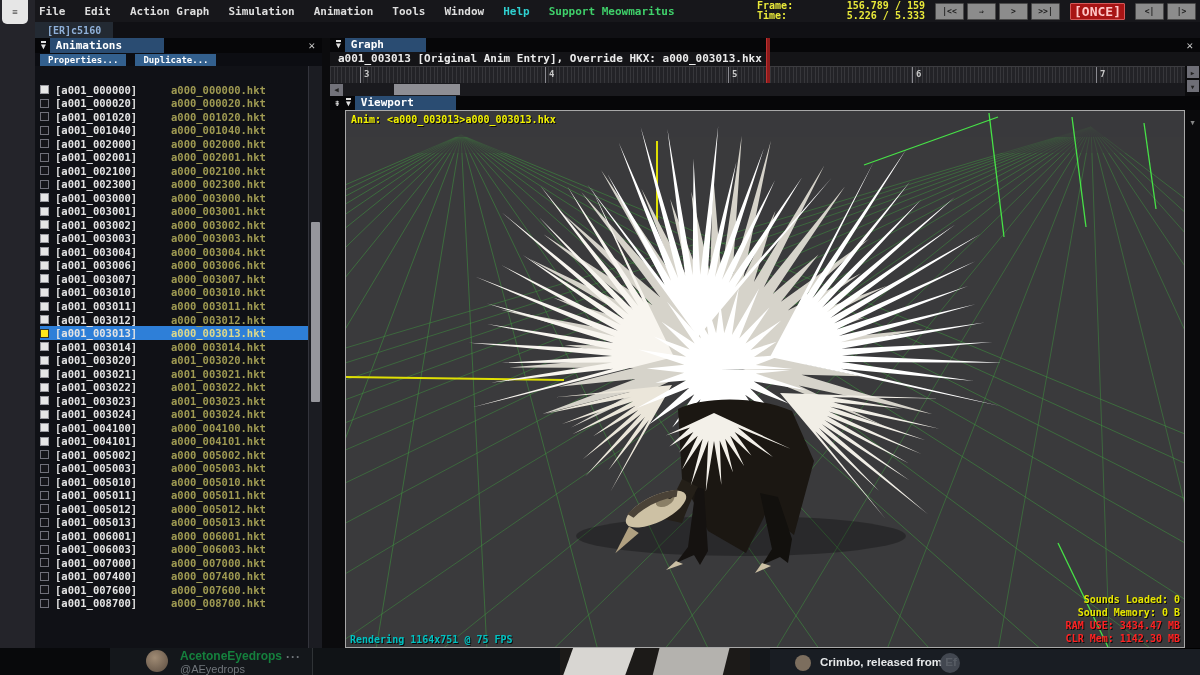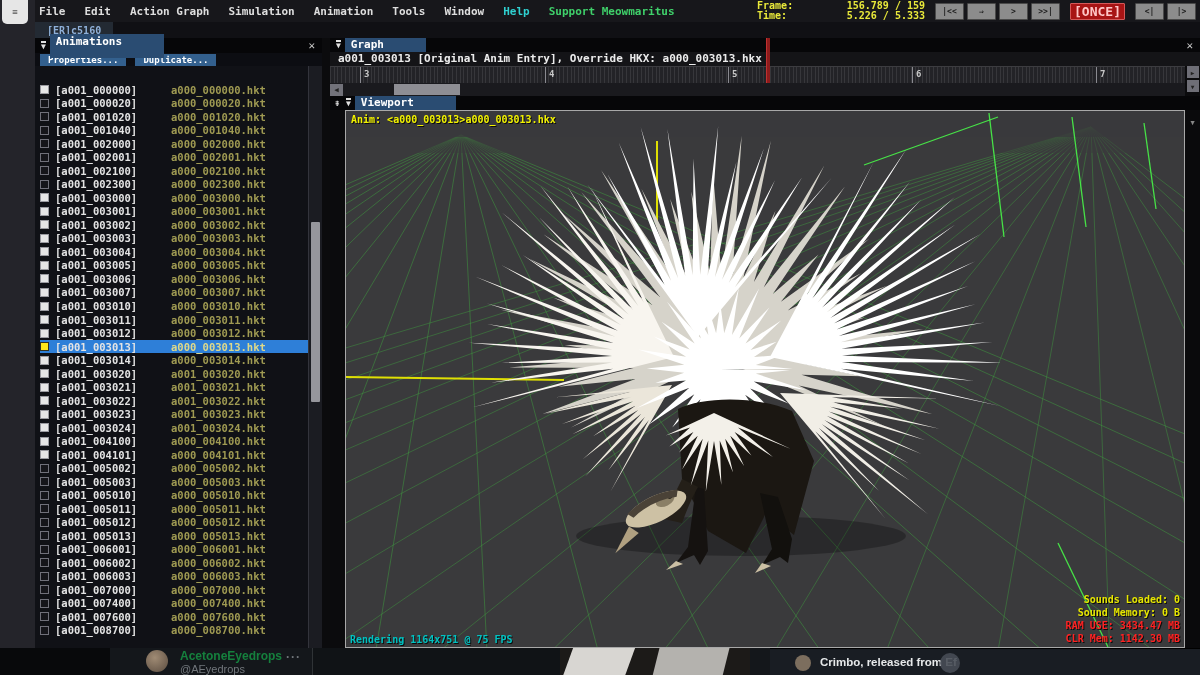--- a/index.html
+++ b/index.html
@@ -22,21 +22,21 @@
         font-size:8px;font-weight:bold;display:flex;align-items:center;justify-content:center;border-radius:1px;}
   .tbtn.red{background:#a81414;border-color:#d45858;color:#ffc6c6;min-width:42px;font-size:13px;margin:0 6px;}
   .btn-group{display:flex;gap:3px;}
   .tabbar{position:absolute;left:0;top:22px;width:100%;height:16px;background:#101014;display:flex;gap:3px;}
   .tab{height:16px;padding:0 12px;font-size:10px;font-weight:bold;color:#8fb0d8;background:#232a33;
        display:flex;align-items:center;}
   .tab.active{background:#3a6b9c;color:#ffffff;margin-top:19px;}
   
   .phead{height:15px;background:#060608;display:flex;align-items:center;position:relative;flex:none;}
   .tri{margin:0 4px 0 6px;color:#e0e0e0;font-size:8px;border-top:2px solid #e0e0e0;line-height:8px;}
-  .ptitle{background:#2a4c72;color:#fff;font-size:11px;font-weight:bold;height:24px;line-height:15px;
+  .ptitle{background:#2a4c72;color:#fff;font-size:11px;font-weight:bold;height:15px;line-height:15px;
           padding:0 42px 0 6px;}
   .pclose{position:absolute;right:7px;top:1px;color:#c8c8c8;font-size:11px;line-height:13px;}
   
   .panel-anim{position:absolute;left:0;top:38px;width:287px;height:610px;background:#101116;display:flex;flex-direction:column;}
   .anim-toolbar{height:13px;background:#0c0d12;display:flex;gap:9px;padding-left:5px;align-items:center;flex:none;}
   .chipbtn{background:#33608e;color:#fff;font-size:9px;font-weight:bold;height:12px;line-height:12px;padding:0 8px;}
   .list{flex:1;overflow:hidden;padding-left:5px;margin-right:14px;margin-top:17px;}
   .row{height:13.53px;display:flex;align-items:center;font-size:10.5px;font-weight:bold;color:#e4e4e4;white-space:pre;}
   .cb{width:9px;height:9px;border:1px solid #70707a;background:#15151a;margin-right:6px;flex:none;box-sizing:border-box;}
   .row.checked .cb{background:#e6e6e6;border-color:#9a9aa0;}
@@ -250,25 +250,20 @@
             <span class="id">[a001_003003]</span>
             <span class="file">a000_003003.hkt</span>
           </div>
 
           <div class="row checked">
             <span class="cb"></span>
             <span class="id">[a001_003004]</span>
             <span class="file">a000_003004.hkt</span>
           </div>
 
-          <div class="row checked">
-            <span class="cb"></span>
-            <span class="id">[a001_003005]</span>
-            <span class="file">a000_003005.hkt</span>
-          </div>
 
           <div class="row checked">
             <span class="cb"></span>
             <span class="id">[a001_003006]</span>
             <span class="file">a000_003006.hkt</span>
           </div>
 
           <div class="row checked">
             <span class="cb"></span>
             <span class="id">[a001_003007]</span>
@@ -384,25 +379,20 @@
             <span class="id">[a001_005013]</span>
             <span class="file">a000_005013.hkt</span>
           </div>
 
           <div class="row">
             <span class="cb"></span>
             <span class="id">[a001_006001]</span>
             <span class="file">a000_006001.hkt</span>
           </div>
 
-          <div class="row">
-            <span class="cb"></span>
-            <span class="id">[a001_006002]</span>
-            <span class="file">a000_006002.hkt</span>
-          </div>
 
           <div class="row">
             <span class="cb"></span>
             <span class="id">[a001_006003]</span>
             <span class="file">a000_006003.hkt</span>
           </div>
 
           <div class="row">
             <span class="cb"></span>
             <span class="id">[a001_007000]</span>

